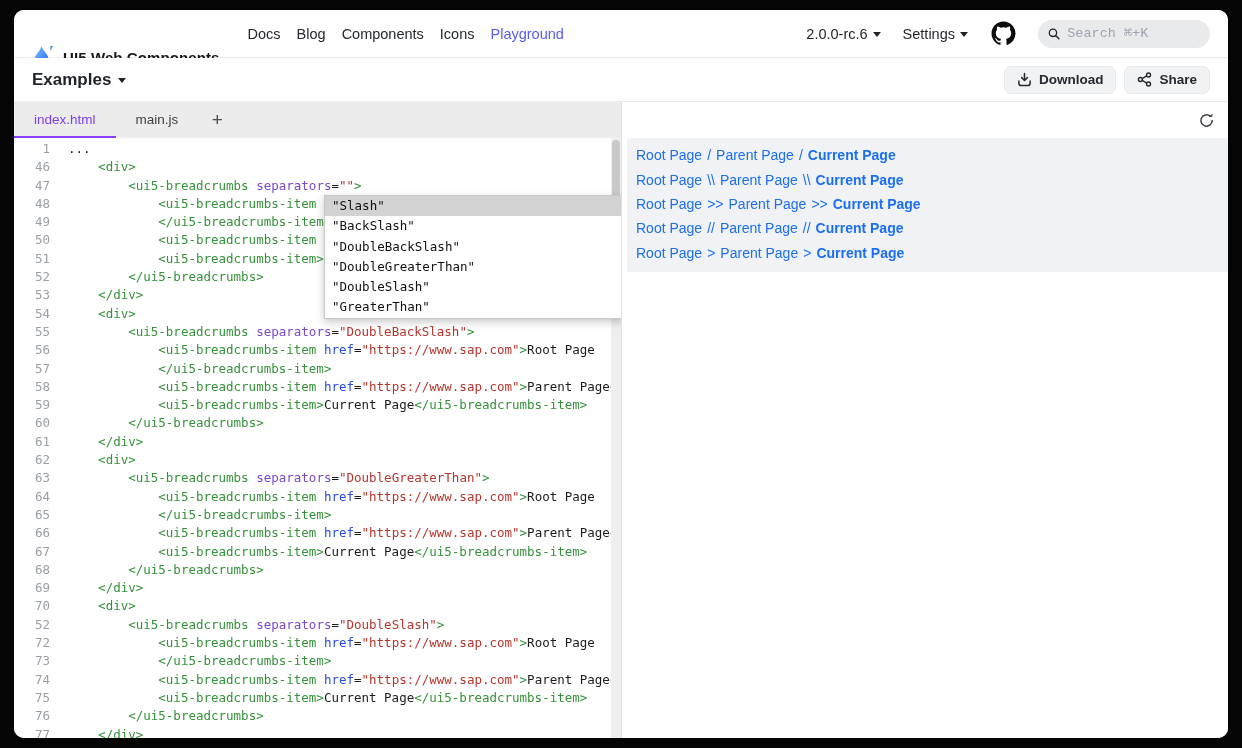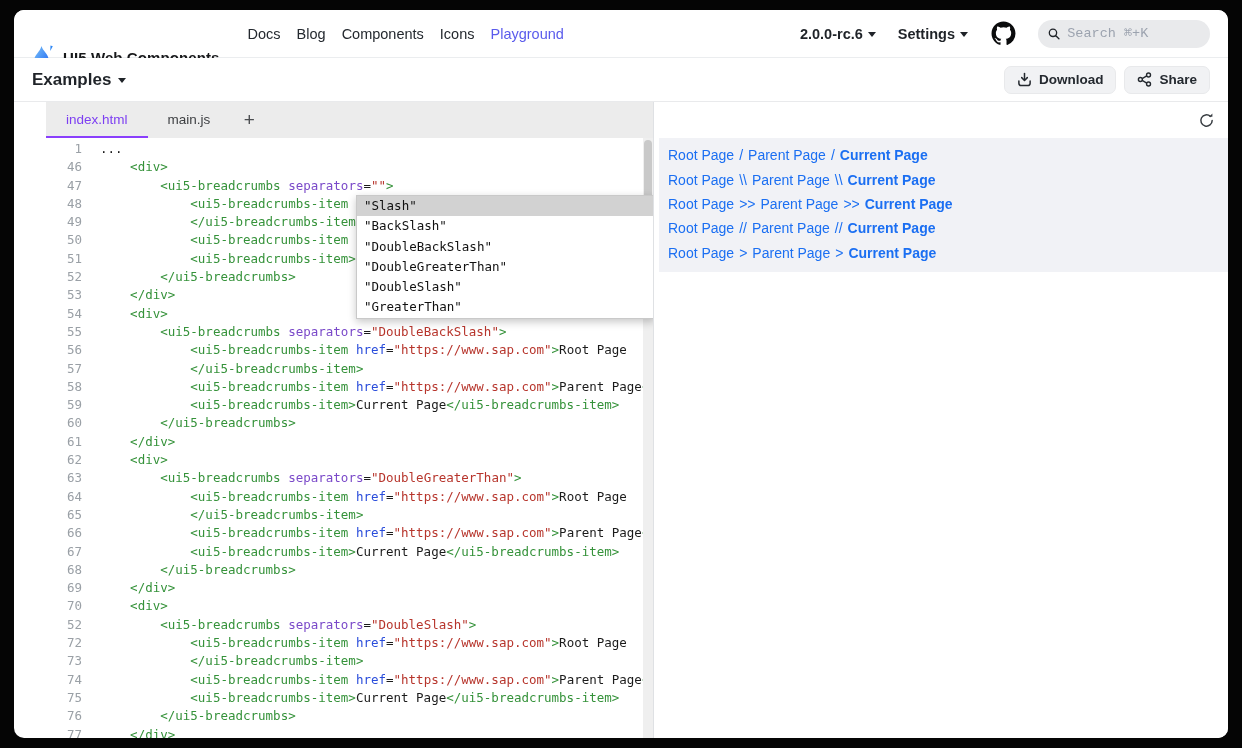--- a/index.html
+++ b/index.html
@@ -16,21 +16,21 @@
   .header {
     height:48px; display:flex; align-items:center; padding:0 18px;
     border-bottom:1px solid #ebedef; background:#fff; flex:0 0 auto;
   }
   .brand { display:flex; align-items:center; gap:8px; margin-right:28px;margin-top:48px; }
   .brand-title { font-size:15px; font-weight:700; color:#17181a; letter-spacing:.1px; }
   .nav { display:flex; align-items:center; gap:16px; }
   .nav-link { font-size:14.5px; color:#24292f; font-weight:500; cursor:pointer; }
   .nav-link.active { color:#5a5bec; }
   .header-right { margin-left:auto; display:flex; align-items:center; gap:22px; }
-  .menu-trigger { font-size:14.5px; color:#1f2328; font-weight:700; display:flex; align-items:center; gap:5px; cursor:pointer; }
+  .menu-trigger { font-size:14.5px; color:#1f2328; font-weight:400; display:flex; align-items:center; gap:5px; cursor:pointer; }
   .caret { width:0; height:0; border-left:4.5px solid transparent; border-right:4.5px solid transparent; border-top:5.5px solid #1f2328; display:inline-block; margin-top:2px; }
   .gh { width:26px; height:26px; display:flex; align-items:center; justify-content:center; cursor:pointer; }
   .search-pill {
     width:172px; height:28px; background:#e9eaec; border-radius:14px;
     display:flex; align-items:center; padding:0 10px; gap:7px;
   }
   .search-pill input {
     border:none; outline:none; background:transparent; width:100%;
     font-size:13.5px; color:#4b5563; font-family:Liberation Mono, monospace;
   }
@@ -43,21 +43,21 @@
   }
   .examples { font-size:17px; font-weight:700; color:#1f2328; display:flex; align-items:center; gap:7px; cursor:pointer; }
   .toolbar-right { margin-left:auto; display:flex; align-items:center; gap:8px; }
   .tb-btn {
     height:28px; padding:0 12px; border-radius:7px; background:#f1f2f4;
     border:1px solid #e8e9eb; display:flex; align-items:center; gap:7px;
     font-size:13.5px; font-weight:600; color:#24292f; cursor:pointer;
   }
 
   
-  .main { flex:1; display:flex; min-height:0;margin-left:32px; }
+  .main { flex:1; display:flex; min-height:0; }
   .editor-pane { width:608px; flex:0 0 auto; display:flex; flex-direction:column; border-right:1px solid #dfe1e4; min-height:0; }
   .preview-pane { flex:1; background:#fff; display:flex; flex-direction:column; min-height:0; padding-left:5px; }
 
   
   .tabbar { height:36px; background:#ececec; display:flex; align-items:stretch; flex:0 0 auto; }
   .tab { padding:0 20px; display:flex; align-items:center; font-size:13.5px; color:#3d3f42; cursor:pointer; border-bottom:2.5px solid transparent; }
   .tab.active { color:#7d3ff2; border-bottom-color:#8a3ffc; }
   .tab-add { width:38px; display:flex; align-items:center; justify-content:center; font-size:19px; color:#4b4d50; cursor:pointer; font-weight:400; }
 
   

